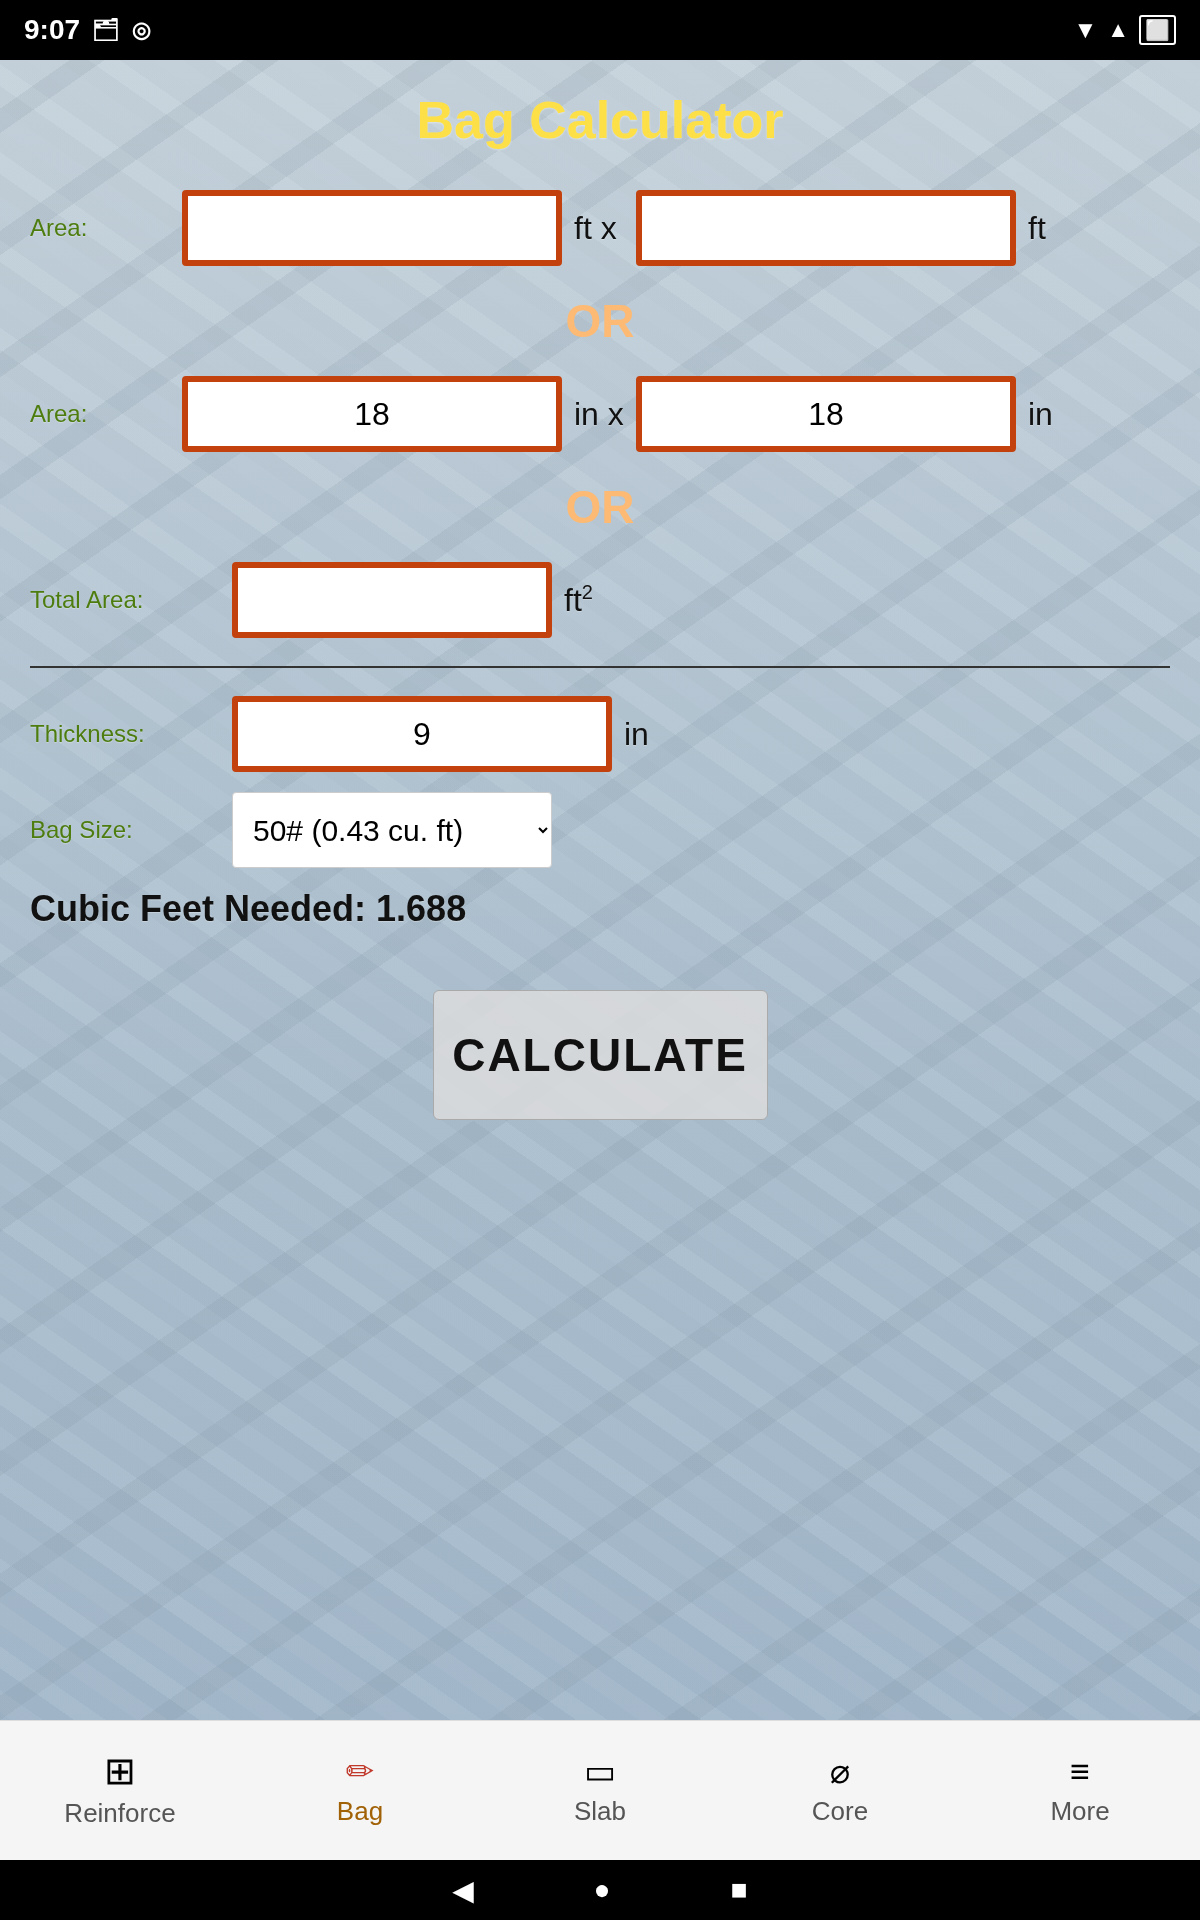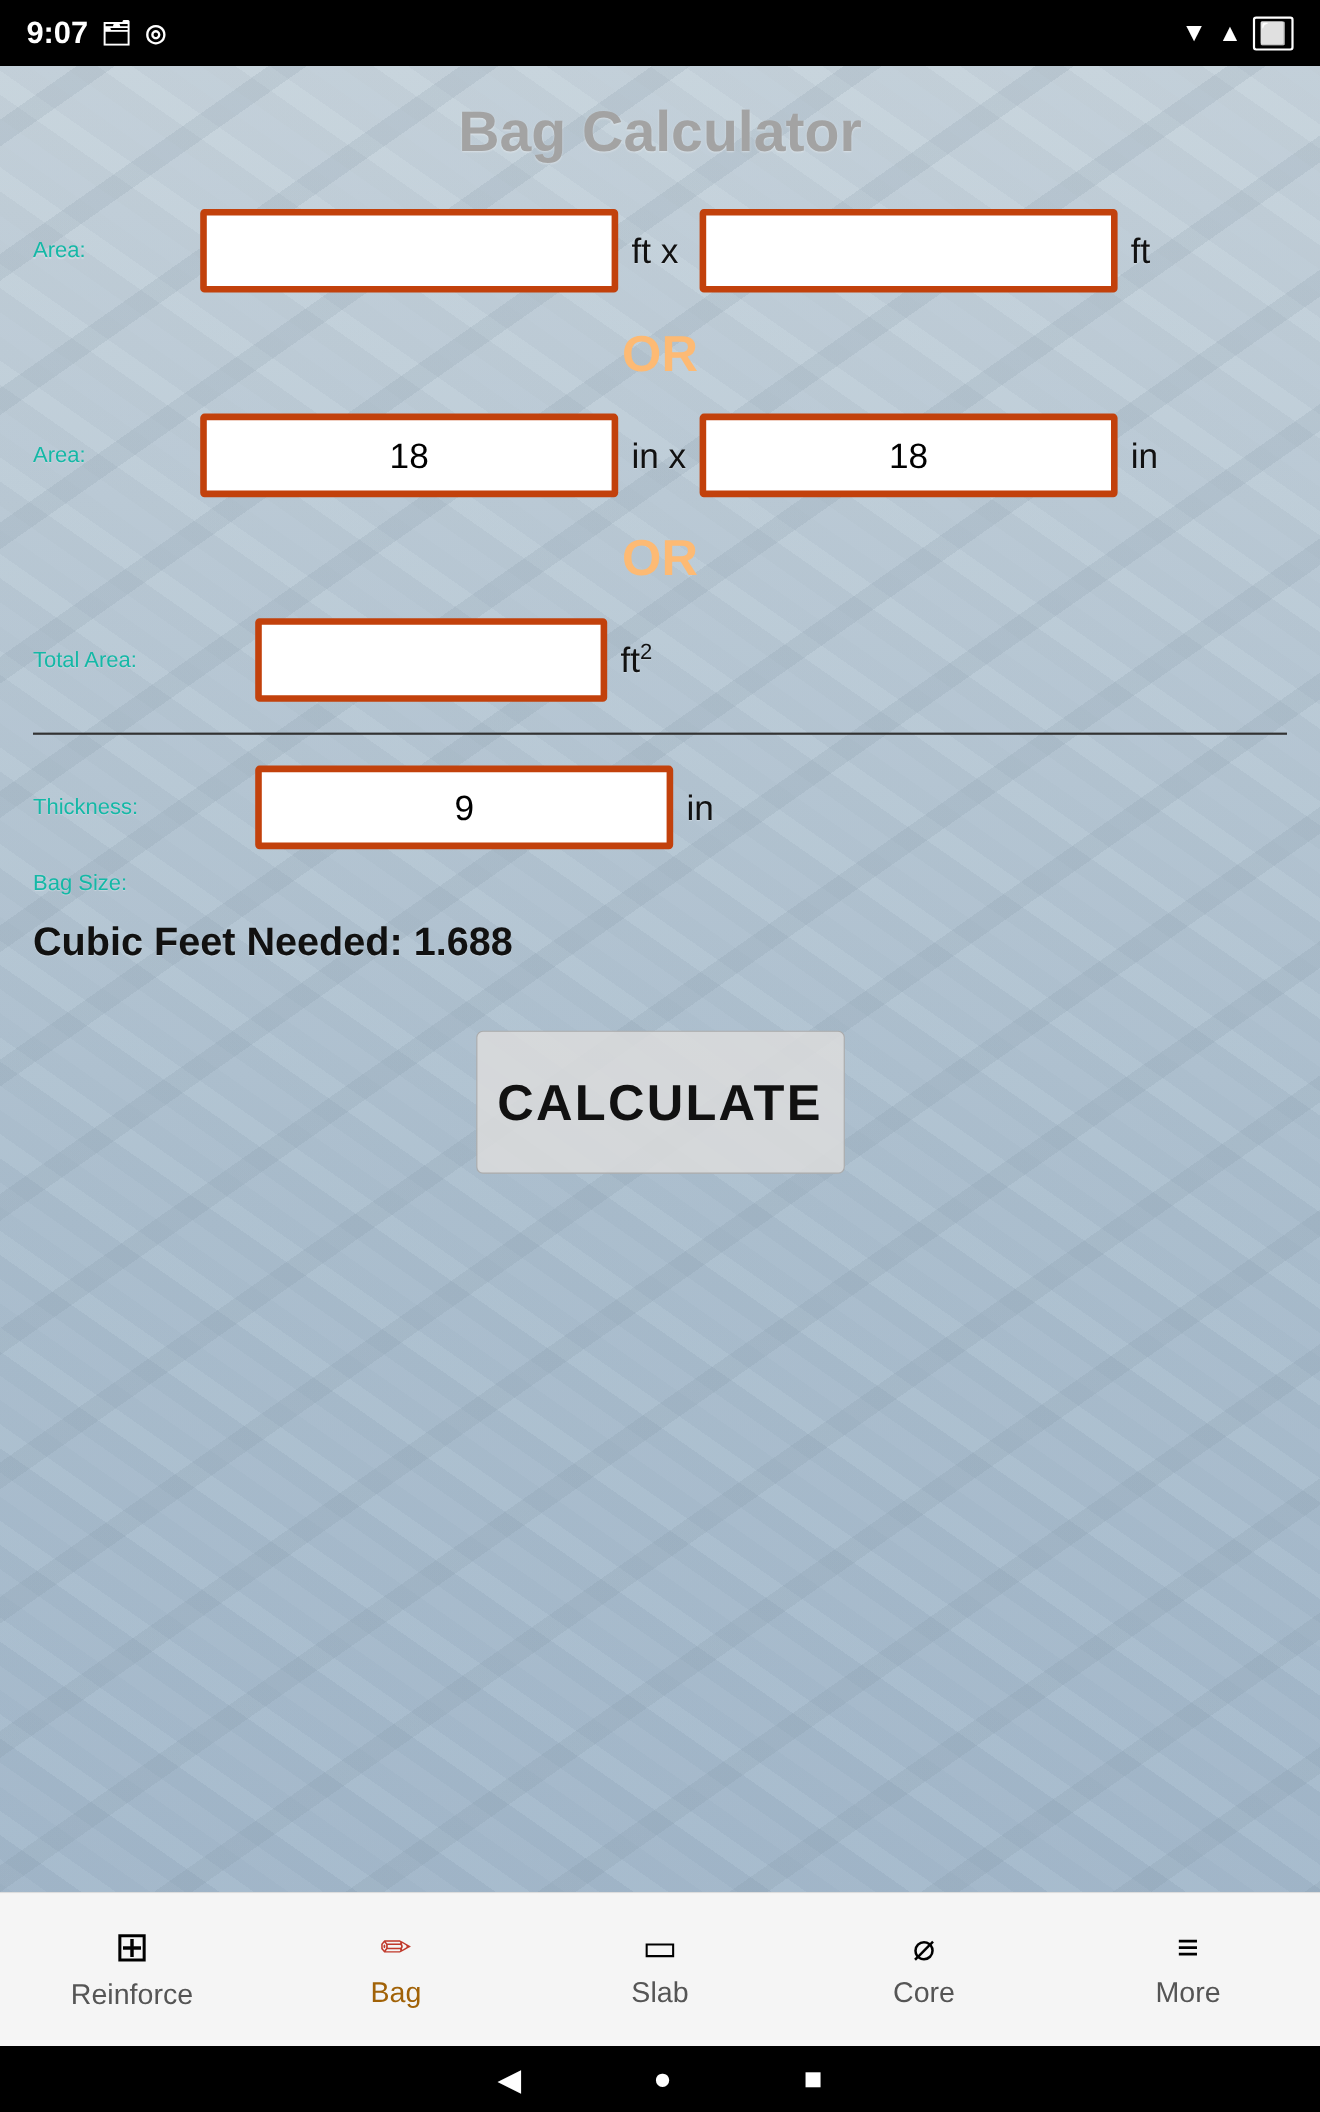--- a/index.html
+++ b/index.html
@@ -79,35 +79,35 @@
       left: 0; right: 0;
       bottom: 140px;
       overflow-y: auto;
       padding: 30px 30px 40px 30px;
     }
 
     .page-title {
       text-align: center;
       font-size: 52px;
       font-weight: bold;
-      color: #a3a3a3;
+      color: #fde047;
       margin-bottom: 40px;
       text-shadow: 0 1px 2px rgba(255,255,255,0.4);
     }
 
     .form-row {
       display: flex;
       align-items: center;
       margin-bottom: 20px;
       gap: 12px;
     }
 
     .form-label {
-      font-size: 20px;
-      color: #14b8a6;
+      font-size: 24px;
+      color: #4d7c0f;
       min-width: 140px;
       text-shadow: 0 1px 1px rgba(255,255,255,0.3);
     }
 
     .form-input {
       background: #fff;
       border: 6px solid #c2410c;
       border-radius: 4px;
       height: 76px;
       font-size: 32px;
@@ -302,20 +302,25 @@
   <hr class="divider-line">
 
   <div class="form-row">
     <span class="form-label" style="min-width:190px;">Thickness:</span>
     <input class="form-input" type="text" value="9" style="">
     <span class="form-unit">in</span>
   </div>
 
   <div class="form-row">
     <span class="form-label" style="min-width:190px;">Bag Size:</span>
+    <select class="bag-select">
+      <option>50# (0.43 cu. ft)</option>
+      <option>60# (0.50 cu. ft)</option>
+      <option>80# (0.60 cu. ft)</option>
+    </select>
   </div>
 
   <div class="result-text">Cubic Feet Needed: 1.688</div>
 
   <button class="calculate-btn">CALCULATE</button>
 
 </div>
 
 <div class="bottom-nav">
   <div class="nav-item">

